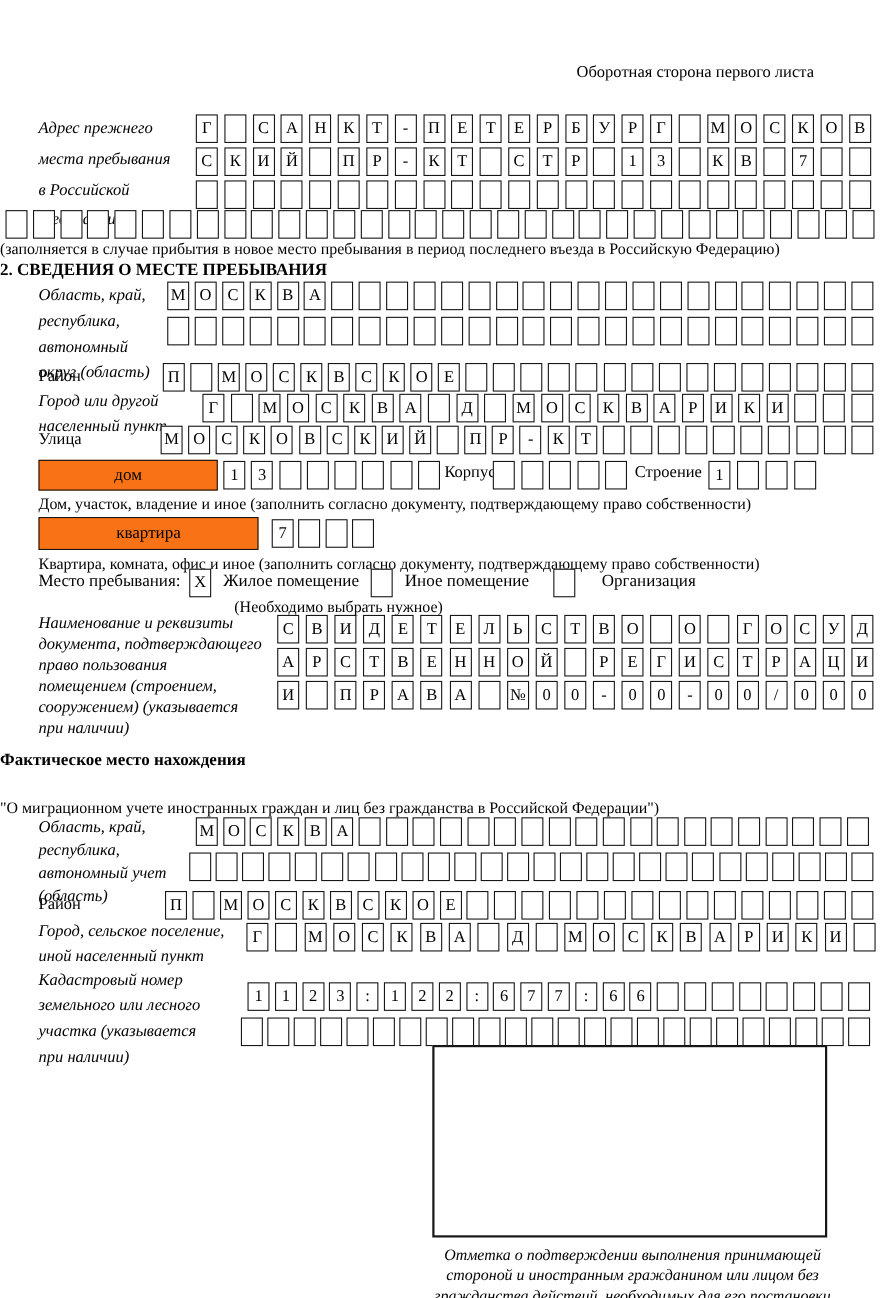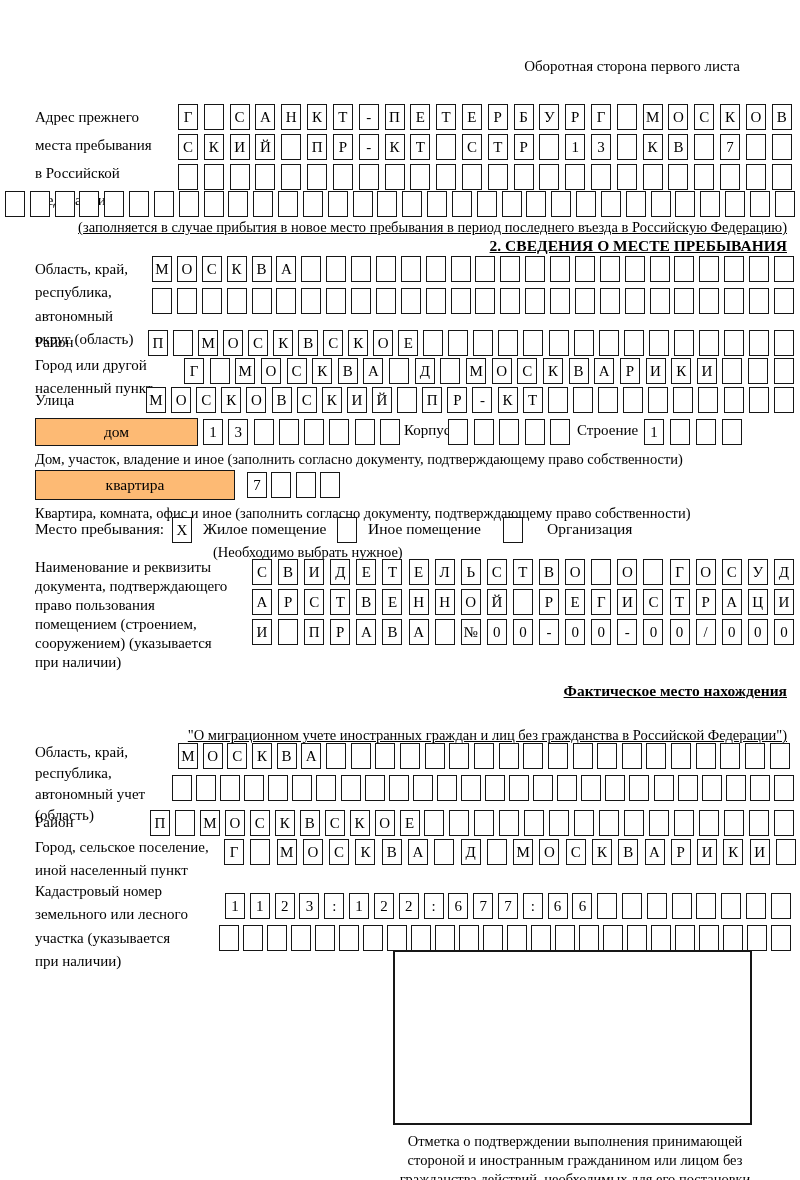--- a/index.html
+++ b/index.html
@@ -5,34 +5,34 @@
   * { margin:0; padding:0; box-sizing:border-box; }
   html,body { background:#ffffff; }
   .page {
     position:relative; width:800px; height:1180px; background:#fff;
     color:#000; font-family:"Liberation Serif","DejaVu Serif",serif;
     overflow:hidden;
     margin-top:42px;
   }
   .abs { position:absolute; }
   .lblock { position:absolute; font-size:15px; }
-  .lline { white-space:nowrap; }
+  .lline { white-space:nowrap;font-style:italic; }
   .label { position:absolute; font-size:15px; white-space:nowrap; }
   .note { font-size:14.5px; }
-  .center { left:0; width:787px; text-align:right;text-decoration:underline; }
+  .center { left:0; width:787px; text-align:left; }
   .title { font-weight:bold; font-size:15.5px; }
   .boxrow { position:absolute; display:flex; justify-content:space-between; }
   .cbox {
     flex:none; width:20px; height:26px; border:1.8px solid #161616;
     background:#fff; display:flex; align-items:center; justify-content:center;
     font-size:15px; font-family:inherit;
   }
   .absb { position:absolute; }
   .bigfield {
-    position:absolute; border:1.8px solid #161616; background:#fdba74;
+    position:absolute; border:1.8px solid #161616; background:#f97316;
     display:flex; align-items:center; justify-content:center; font-size:15.5px;
   }
   .markbox { position:absolute; border:2px solid #161616; background:#fff; }
   .caption { position:absolute; font-size:14.5px; text-align:center; line-height:1.3; }
 </style>
 </head>
 <body>
 
 <div class="page">
 

